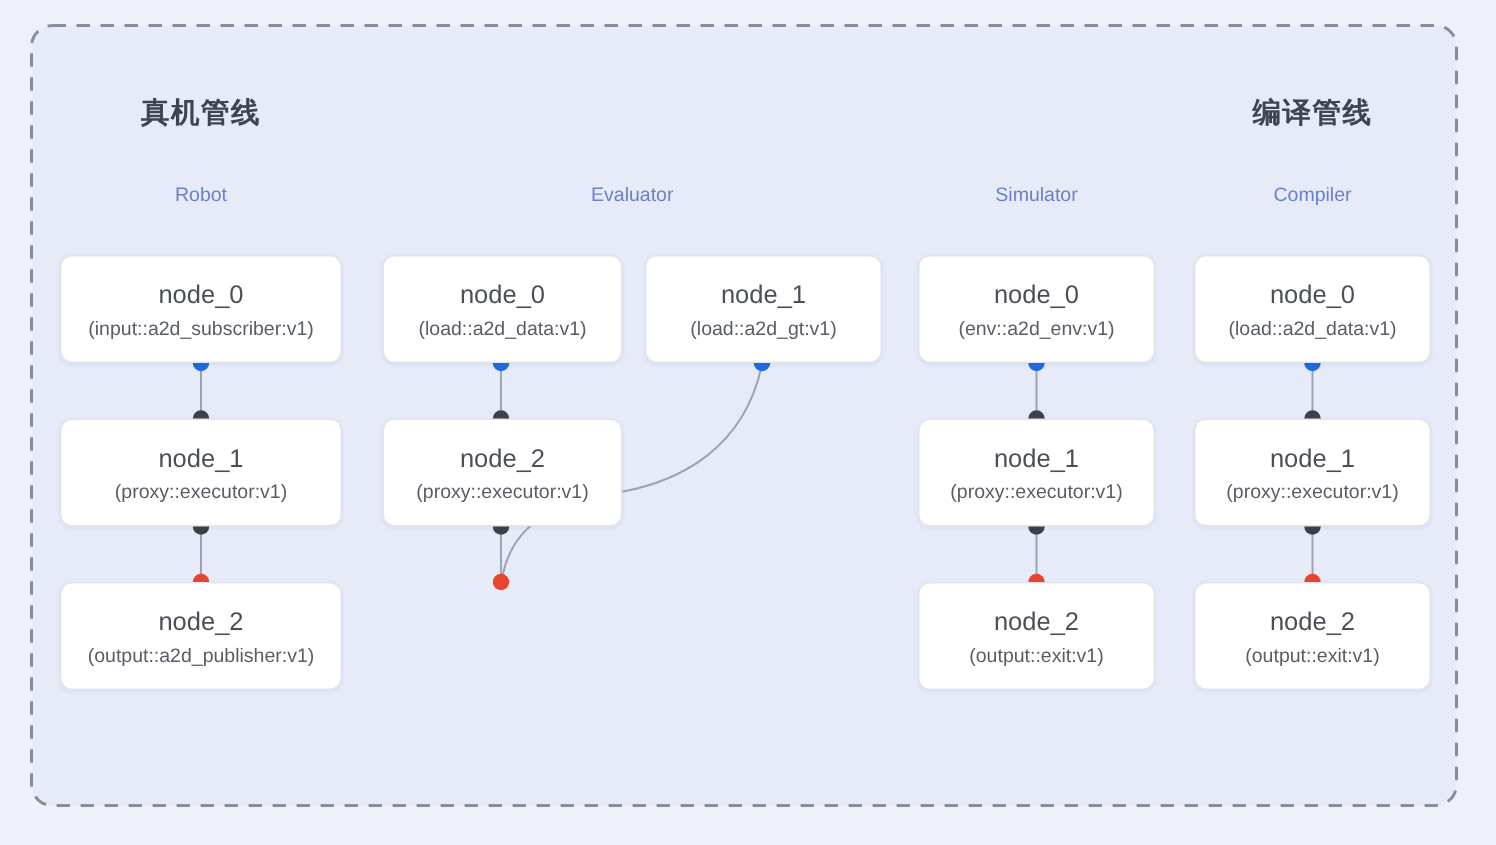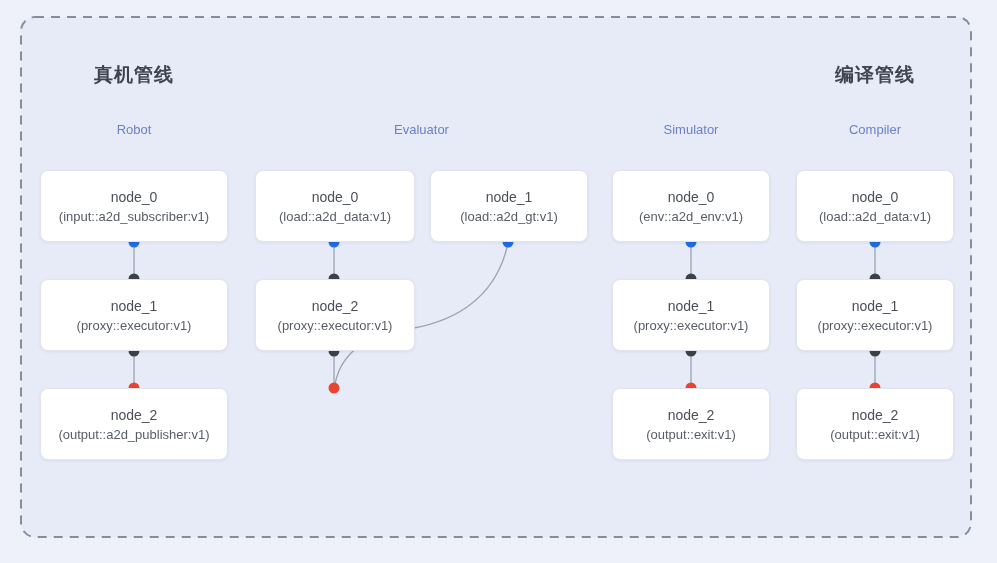--- a/index.html
+++ b/index.html
@@ -63,21 +63,21 @@
     border: 1px solid var(--card-border, #e2e5ee);
     border-radius: 8px;
     box-shadow: 0 1px 3px rgba(40, 55, 100, 0.08);
     display: flex;
     flex-direction: column;
     align-items: center;
     justify-content: center;
     gap: 4px;
   }
   .card .nm {
-    font-size: 14px;
+    font-size: 17px;
     color: var(--node-name-text, #4b5058);
   }
   .card .im {
     font-size: 13px;
     color: var(--node-impl-text, #585d66);
   }
   
   .col-robot { left: 40px;  width: 188px; }
   .col-evalA { left: 255px; width: 160px; }
   .col-evalB { left: 430px; width: 158px; }

